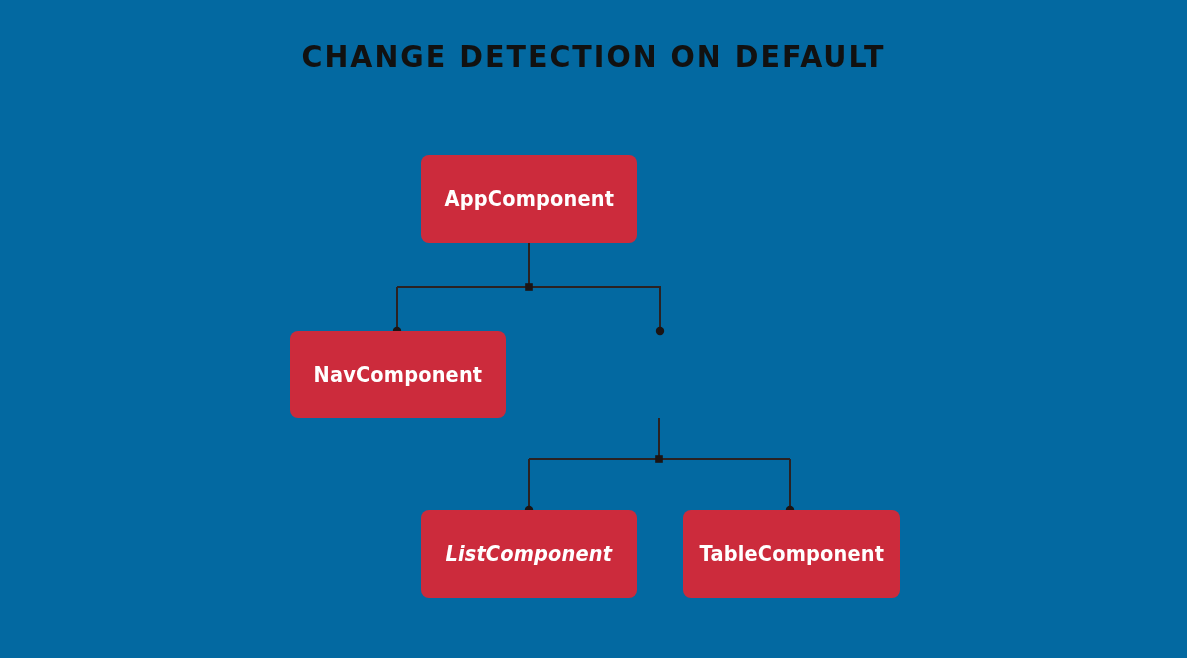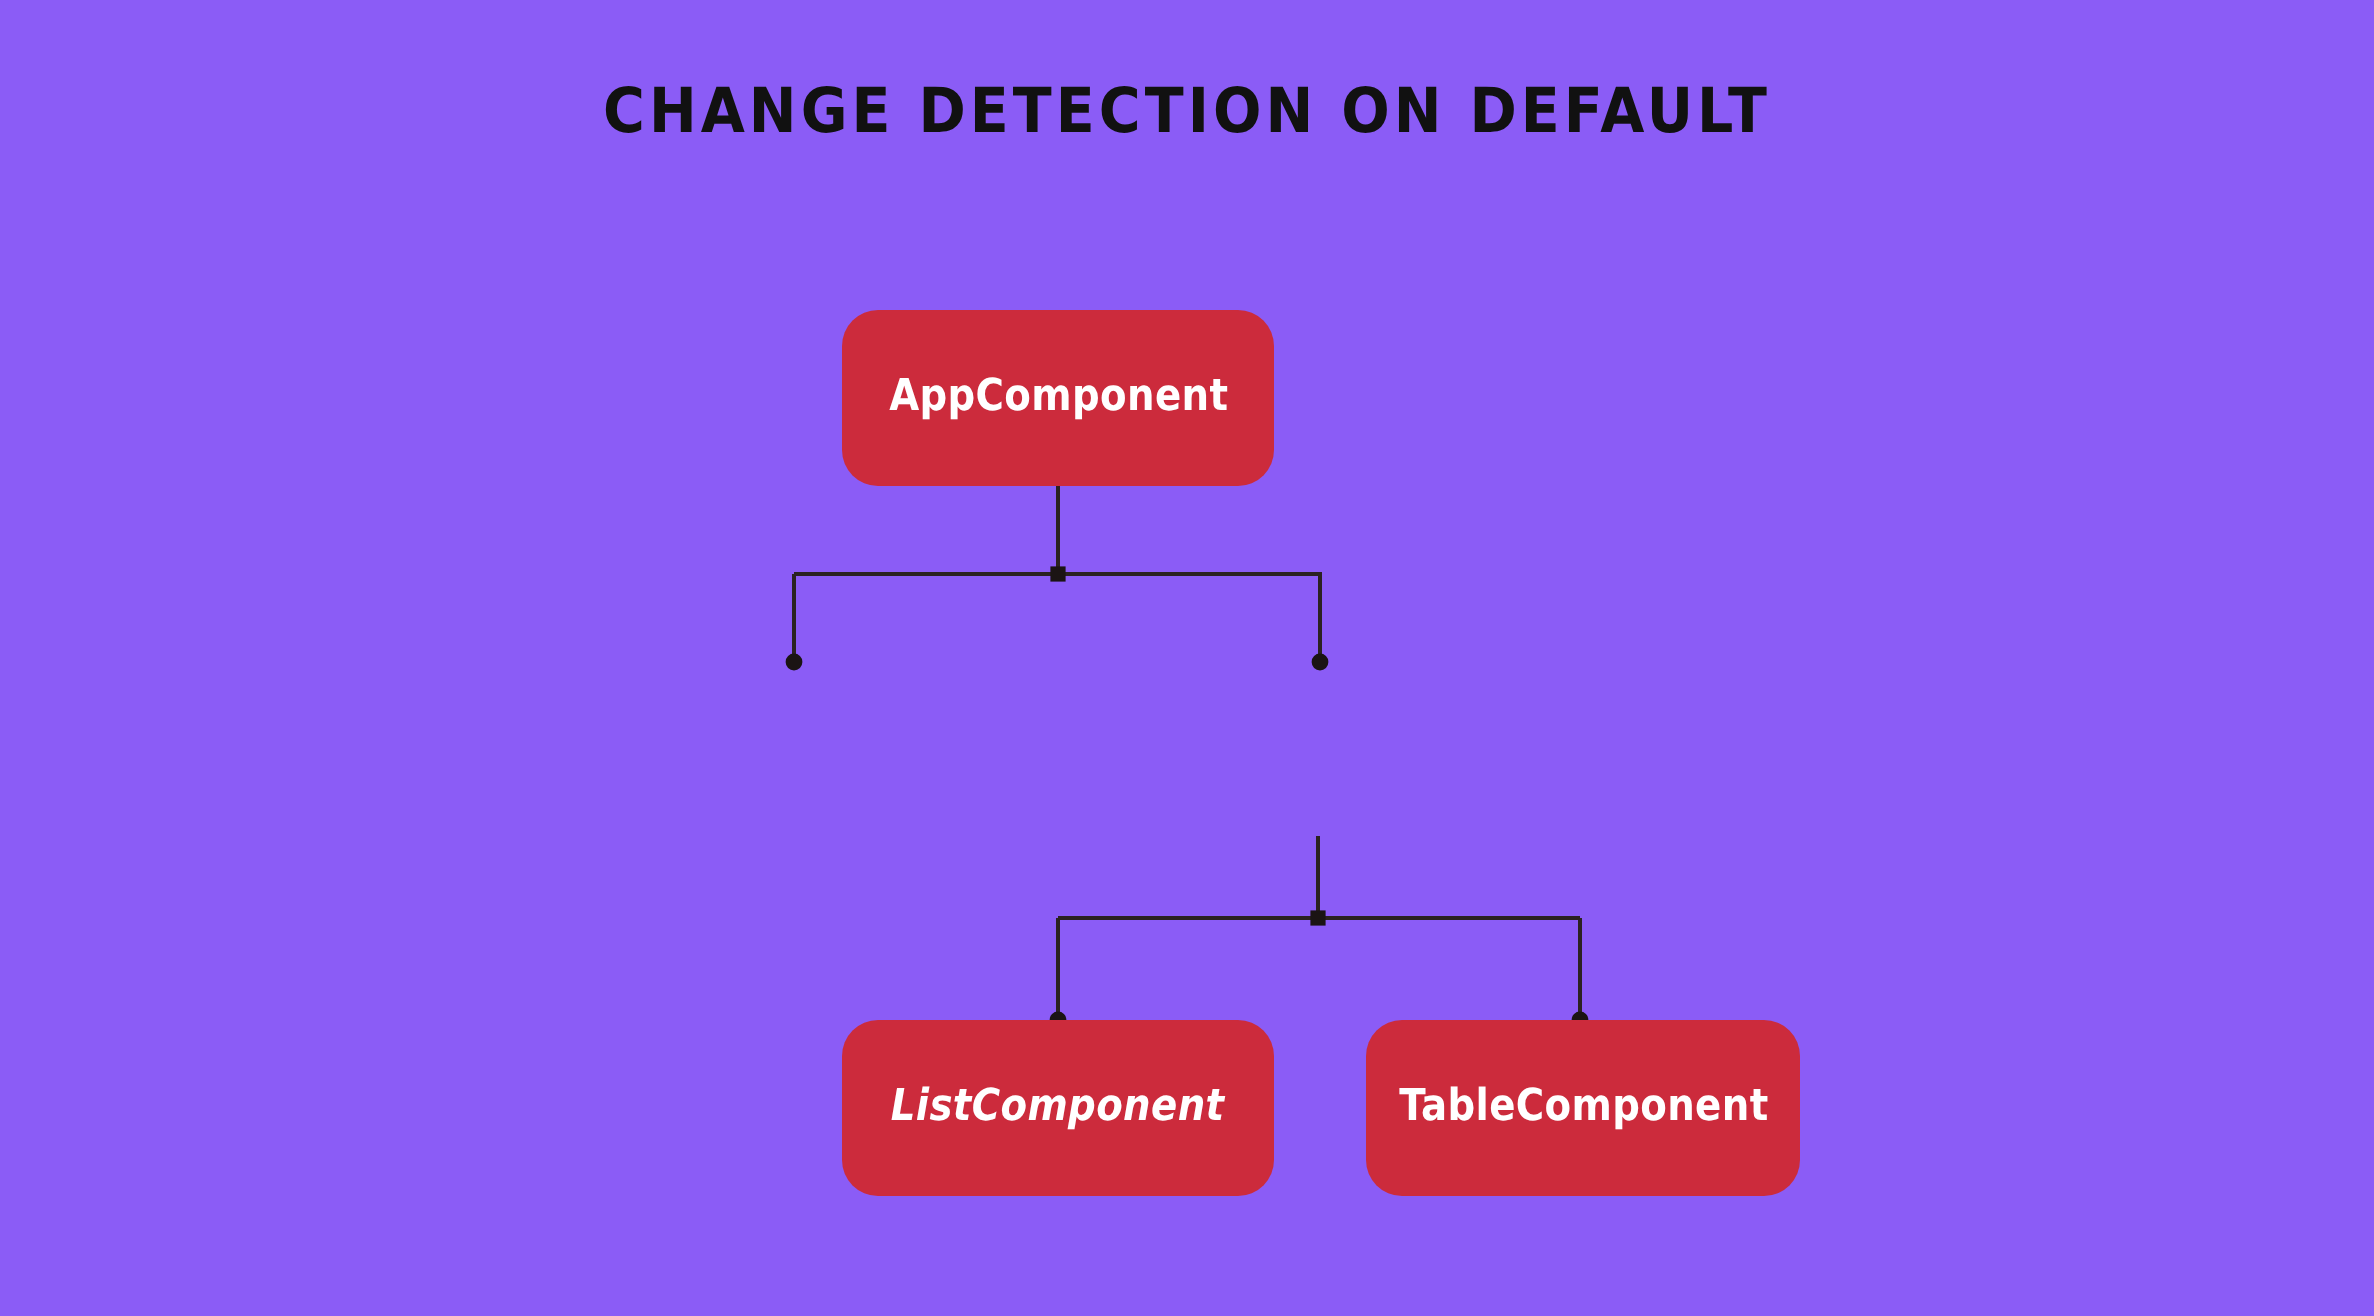--- a/index.html
+++ b/index.html
@@ -10,21 +10,21 @@
     width: 1187px;
     height: 658px;
     background: #FBEDEC;
     font-family: "Liberation Sans", sans-serif;
     overflow: hidden;
   }
   #canvas {
     position: relative;
     width: 1187px;
     height: 658px;
-    background: #8b5cf6;
+    background: #0369a1;
   }
   #diagram-title {
     position: absolute;
     left: 0;
     top: 38px;
     width: 1187px;
     text-align: center;
     font-family: "DejaVu Sans", sans-serif;
     font-size: 31px;
     font-weight: bold;
@@ -39,21 +39,21 @@
     position: absolute;
     left: 0;
     top: 0;
     width: 1187px;
     height: 658px;
     pointer-events: none;
   }
   .node-box {
     position: absolute;
     background: #CC2B3C;
-    border-radius: 18px;
+    border-radius: 8px;
     display: flex;
     align-items: center;
     justify-content: center;
     box-sizing: border-box;
   }
   .node-label {
     font-family: "DejaVu Sans", sans-serif;
     font-size: 22px;
     font-weight: bold;
     color: #FFFFFF;
@@ -96,20 +96,23 @@
       <circle cx="660" cy="331" r="4.2"></circle>
       <circle cx="529" cy="510" r="4.2"></circle>
       <circle cx="790" cy="510" r="4.2"></circle>
     </g>
   </svg>
 
   <div class="node-box" id="node-app">
     <span class="node-label">AppComponent</span>
   </div>
 
+  <div class="node-box" id="node-nav">
+    <span class="node-label">NavComponent</span>
+  </div>
 
 
   <div class="node-box" id="node-list">
     <span class="node-label">ListComponent</span>
   </div>
 
   <div class="node-box" id="node-table">
     <span class="node-label">TableComponent</span>
   </div>
 

